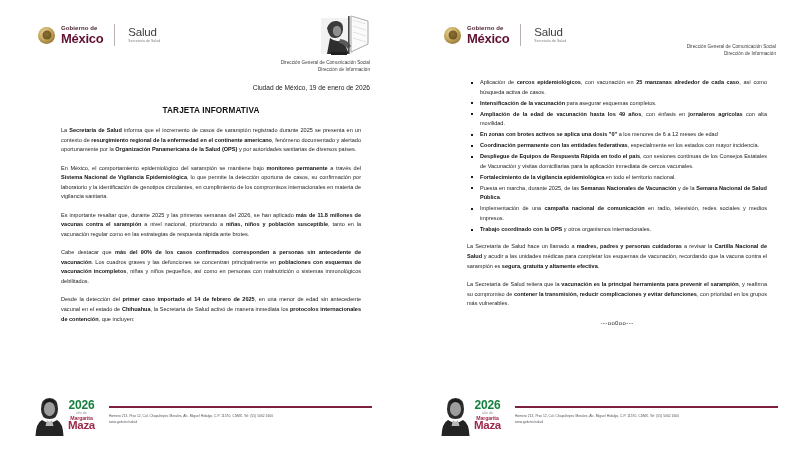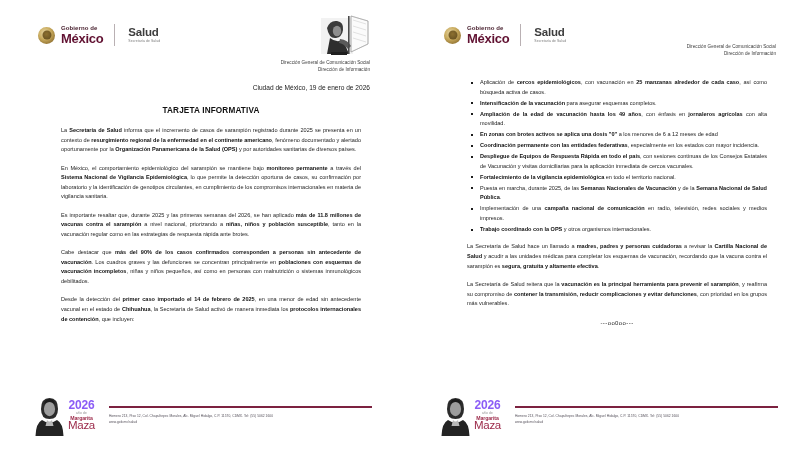--- a/index.html
+++ b/index.html
@@ -82,21 +82,21 @@
     height: 22px;
     background: #b9b0b3;
     margin: 0 7px 0 5px;
   }
   .brand-salud {
     line-height: 1;
   }
   .brand-salud-main {
     display: block;
     font-size: 11.5px;
-    font-weight: 700;
+    font-weight: 400;
     color: #3d3d3d;
     letter-spacing: -.2px;
   }
   .brand-salud-sub {
     display: block;
     font-size: 3.4px;
     color: #7a7a7a;
     margin-top: 2px;
     letter-spacing: .1px;
   }
@@ -208,41 +208,41 @@
     flex: none;
   }
   .anniversary-text {
     line-height: 1;
     text-align: center;
   }
   .ann-year {
     display: block;
     font-size: 12px;
     font-weight: 700;
-    color: #8b5cf6;
+    color: #15803d;
     letter-spacing: -.2px;
   }
   .ann-sub {
     display: block;
     font-size: 3.2px;
     color: #8a8a8a;
     margin: 1px 0;
     letter-spacing: .2px;
   }
   .ann-name {
     display: block;
     font-size: 5.2px;
     font-weight: 700;
     color: #9c2a4a;
     letter-spacing: -.1px;
   }
   .ann-surname {
     display: block;
     font-size: 11.5px;
-    font-weight: 400;
+    font-weight: 700;
     color: #9c2a4a;
     letter-spacing: -.3px;
     margin-top: -1px;
   }
   .footer-right {
     flex: 1;
     margin-left: 14px;
     margin-top: 14px;
   }
   .footer-rule {

